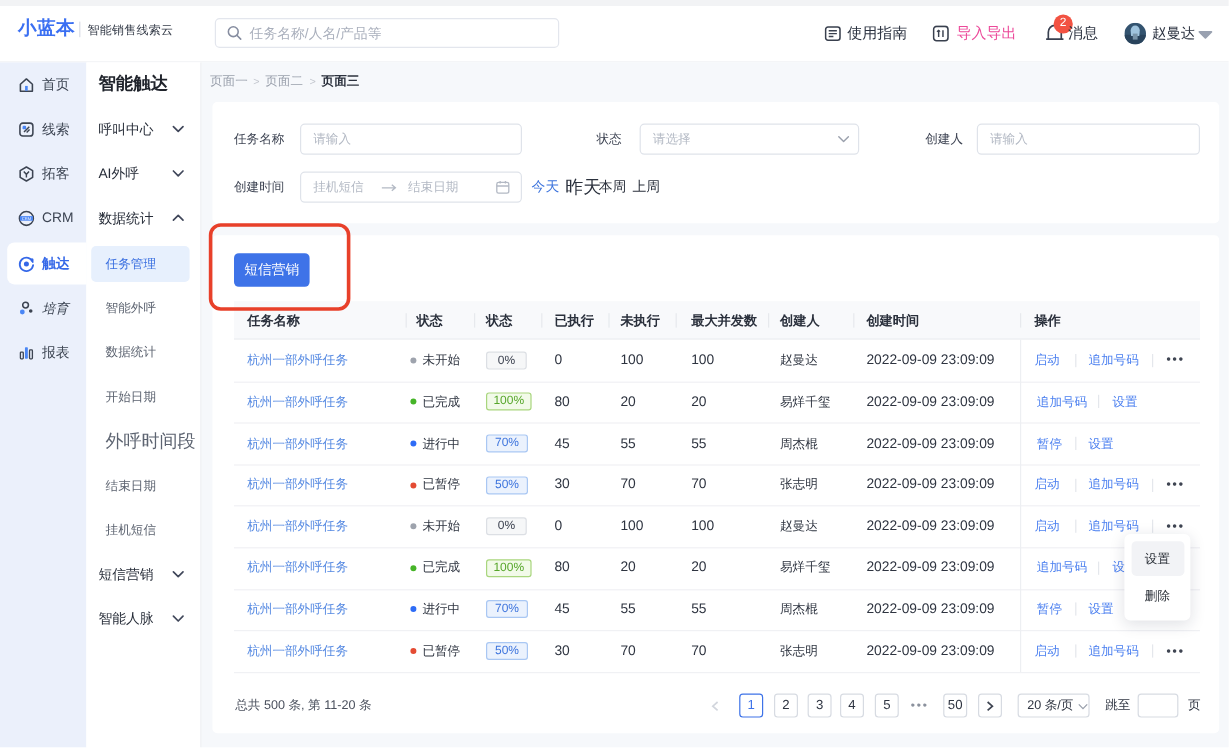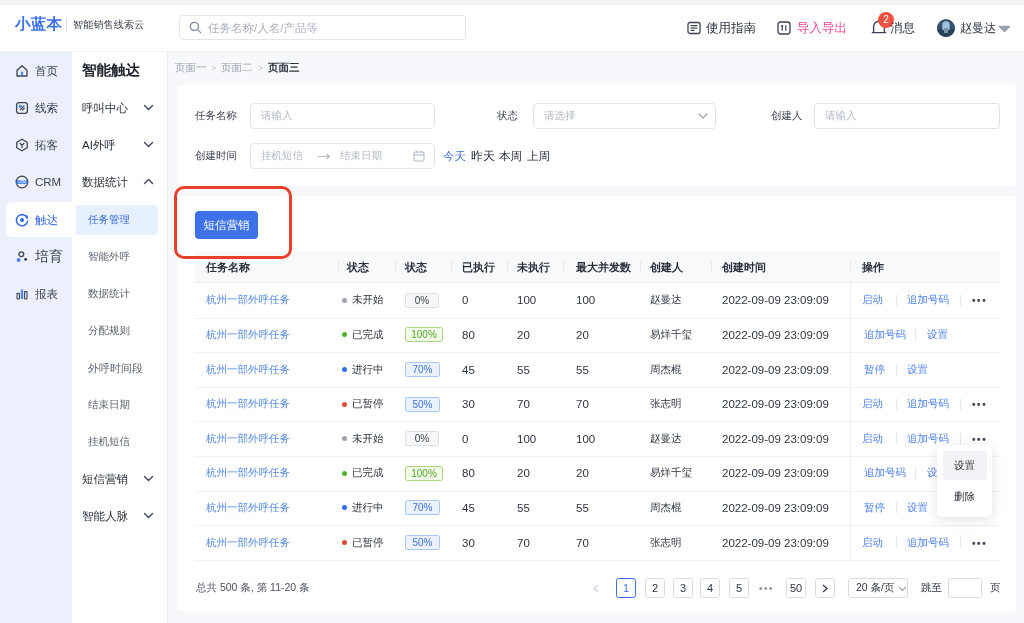--- a/index.html
+++ b/index.html
@@ -88,27 +88,27 @@
     <circle cx="7" cy="7" r="5.8" fill="none" stroke="#3c4452" stroke-width="1.3"></circle>
     <rect x="1.6" y="5.1" width="10.8" height="3.8" fill="#4a86f5"></rect>
     <text x="7" y="8.2" font-size="3.4" fill="#fff" text-anchor="middle" font-family="Liberation Sans">CRM</text>
   </svg>
 <div class="abs cy" style="left:35px;top:181.5px;font-size:11.5px;color:#3c4452;">CRM</div>
 <svg class="abs" style="left:15px;top:212.5px;" width="14" height="14" viewBox="0 0 14 14">
     <path d="M12.3 5.3 A5.6 5.6 0 1 0 12.6 8" fill="none" stroke="#3568e8" stroke-width="1.5" stroke-linecap="round"></path>
     <circle cx="7" cy="7" r="2.1" fill="#3568e8"></circle>
     <circle cx="11.7" cy="3.6" r="1.3" fill="#3568e8"></circle>
   </svg>
-<div class="abs cy" style="left:35px;top:219.5px;font-size:11.5px;color:#3568e8;font-weight:400;">触达</div>
+<div class="abs cy" style="left:35px;top:219.5px;font-size:11.5px;color:#3568e8;font-weight:700;">触达</div>
 <svg class="abs" style="left:15px;top:249.5px;" width="14" height="14" viewBox="0 0 14 14">
     <circle cx="6.3" cy="4.2" r="2.4" fill="none" stroke="#3c4452" stroke-width="1.3"></circle>
     <circle cx="3.6" cy="10" r="2" fill="#4a86f5"></circle>
     <circle cx="10.6" cy="9.2" r="1.5" fill="#3c4452"></circle>
   </svg>
-<div class="abs cy" style="left:35px;top:256.5px;font-size:14px;color:#3c4452;">培育</div>
+<div class="abs cy" style="left:35px;top:256.5px;font-size:11px;color:#3c4452;font-style:italic;">培育</div>
 <svg class="abs" style="left:15px;top:286.5px;" width="14" height="14" viewBox="0 0 14 14">
     <rect x="2" y="6.4" width="2.4" height="5.6" rx="0.6" fill="none" stroke="#3c4452" stroke-width="1.1"></rect>
     <rect x="5.8" y="2.4" width="2.4" height="9.6" rx="0.6" fill="#4a86f5"></rect>
     <rect x="9.6" y="4.6" width="2.4" height="7.4" rx="0.6" fill="none" stroke="#3c4452" stroke-width="1.1"></rect>
   </svg>
 <div class="abs cy" style="left:35px;top:293.5px;font-size:11.5px;color:#3c4452;">报表</div>
 
 <div class="abs" style="left:72px;top:52px;width:96px;height:571px;background:#fff;border-right:1px solid #eaecf1;"></div>
 <div class="abs cy" style="left:82px;top:69.5px;font-size:14.5px;font-weight:700;color:#20242c;">智能触达</div>
 <div class="abs cy" style="left:82px;top:107.5px;font-size:11.5px;color:#262c38;">呼叫中心</div>
@@ -128,22 +128,22 @@
     <path d="M1.5 1.5 L5.5 5.5 L9.5 1.5" fill="none" stroke="#40475a" stroke-width="1.4" stroke-linecap="round" stroke-linejoin="round"></path>
   </svg>
 <div class="abs cy" style="left:82px;top:515.5px;font-size:11.5px;color:#262c38;">智能人脉</div>
 <svg class="abs" style="left:143px;top:512.0px;" width="11" height="7" viewBox="0 0 11 7">
     <path d="M1.5 1.5 L5.5 5.5 L9.5 1.5" fill="none" stroke="#40475a" stroke-width="1.4" stroke-linecap="round" stroke-linejoin="round"></path>
   </svg>
 <div class="abs" style="left:76px;top:204.5px;width:82px;height:30px;background:#e7f0fd;border-radius:4px;"></div>
 <div class="abs cy" style="left:88px;top:219.5px;font-size:10.5px;color:#3a6fe0;">任务管理</div>
 <div class="abs cy" style="left:88px;top:256.5px;font-size:10.5px;color:#5d6471;">智能外呼</div>
 <div class="abs cy" style="left:88px;top:293.5px;font-size:10.5px;color:#5d6471;">数据统计</div>
-<div class="abs cy" style="left:88px;top:330.5px;font-size:10.5px;color:#5d6471;">分配规则</div>
-<div class="abs cy" style="left:88px;top:367.5px;font-size:11px;color:#5d6471;">外呼时间段</div>
+<div class="abs cy" style="left:88px;top:330.5px;font-size:10.5px;color:#5d6471;">开始日期</div>
+<div class="abs cy" style="left:88px;top:367.5px;font-size:15px;color:#5d6471;">外呼时间段</div>
 <div class="abs cy" style="left:88px;top:404.5px;font-size:10.5px;color:#5d6471;">结束日期</div>
 <div class="abs cy" style="left:88px;top:441.5px;font-size:10.5px;color:#5d6471;">挂机短信</div>
 
 <div class="abs" style="left:168px;top:52px;width:856px;height:571px;background:#f6f8fb;"></div>
 
 <div class="abs cy" style="left:175px;top:68px;font-size:10.5px;color:#9aa0ac;">页面一</div>
 <div class="abs cy" style="left:211px;top:68px;font-size:9px;color:#c0c4cc;">&gt;</div>
 <div class="abs cy" style="left:221px;top:68px;font-size:10.5px;color:#9aa0ac;">页面二</div>
 <div class="abs cy" style="left:258px;top:68px;font-size:9px;color:#c0c4cc;">&gt;</div>
 <div class="abs cy" style="left:268px;top:68px;font-size:10.5px;color:#2c323e;font-weight:700;">页面三</div>
@@ -169,21 +169,21 @@
     <path d="M0 3.5 L11 3.5 M8.5 1 L11.5 3.5 L8.5 6" fill="none" stroke="#b3b9c4" stroke-width="1.1"></path>
   </svg>
 <div class="abs cy" style="left:340px;top:156px;font-size:10.5px;color:#b3b9c4;">结束日期</div>
 <svg class="abs" style="left:413px;top:150px;" width="12" height="12" viewBox="0 0 12 12">
     <rect x="1" y="2" width="10" height="9" rx="1.5" fill="none" stroke="#b3b9c4" stroke-width="1.1"></rect>
     <line x1="1" y1="5" x2="11" y2="5" stroke="#b3b9c4" stroke-width="1.1"></line>
     <line x1="3.8" y1="0.8" x2="3.8" y2="3" stroke="#b3b9c4" stroke-width="1.1"></line>
     <line x1="8.2" y1="0.8" x2="8.2" y2="3" stroke="#b3b9c4" stroke-width="1.1"></line>
   </svg>
 <div class="abs cy" style="left:443px;top:156px;font-size:11.5px;color:#3d74dd;">今天</div>
-<div class="abs cy" style="left:471px;top:156px;font-size:12px;color:#2b313d;">昨天</div>
+<div class="abs cy" style="left:471px;top:156px;font-size:15px;color:#2b313d;">昨天</div>
 <div class="abs cy" style="left:499px;top:156px;font-size:11.5px;color:#2b313d;">本周</div>
 <div class="abs cy" style="left:527px;top:156px;font-size:11.5px;color:#2b313d;">上周</div>
 
 <div class="abs" style="left:177px;top:196px;width:839px;height:415px;background:#fff;border-radius:4px;"></div>
 
 <div class="abs" style="left:195px;top:211px;width:63px;height:28px;background:#3e73e8;border-radius:4px;color:#fff;font-size:11.5px;text-align:center;line-height:28px;">短信营销</div>
 
 <div class="abs" style="left:195px;top:251px;width:805px;height:32px;background:#f8f9fb;border-bottom:1px solid #ecedf0;"></div>
 <div class="abs cy" style="left:206px;top:267px;font-size:11px;font-weight:700;color:#2a303c;">任务名称</div>
 <div class="abs cy" style="left:347px;top:267px;font-size:11px;font-weight:700;color:#2a303c;">状态</div>

